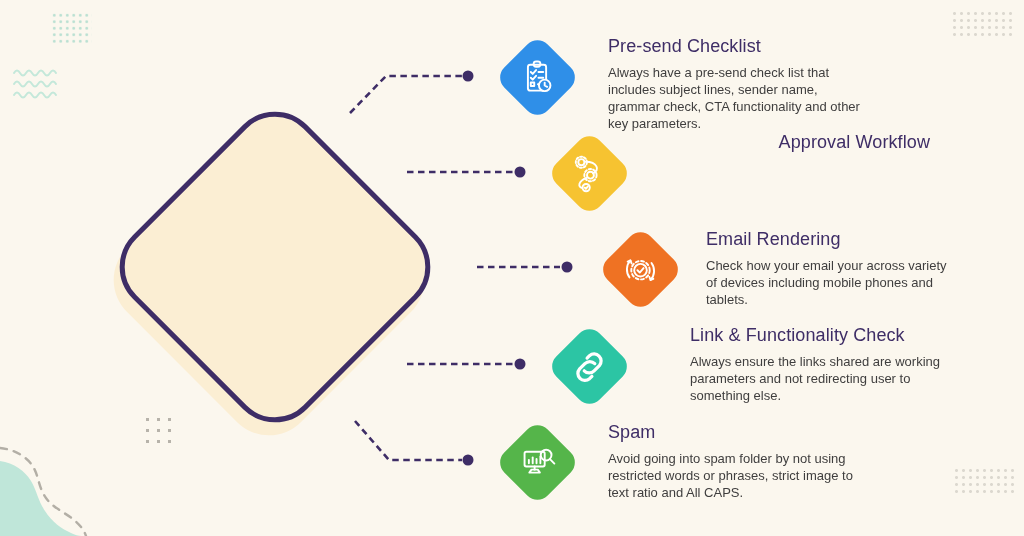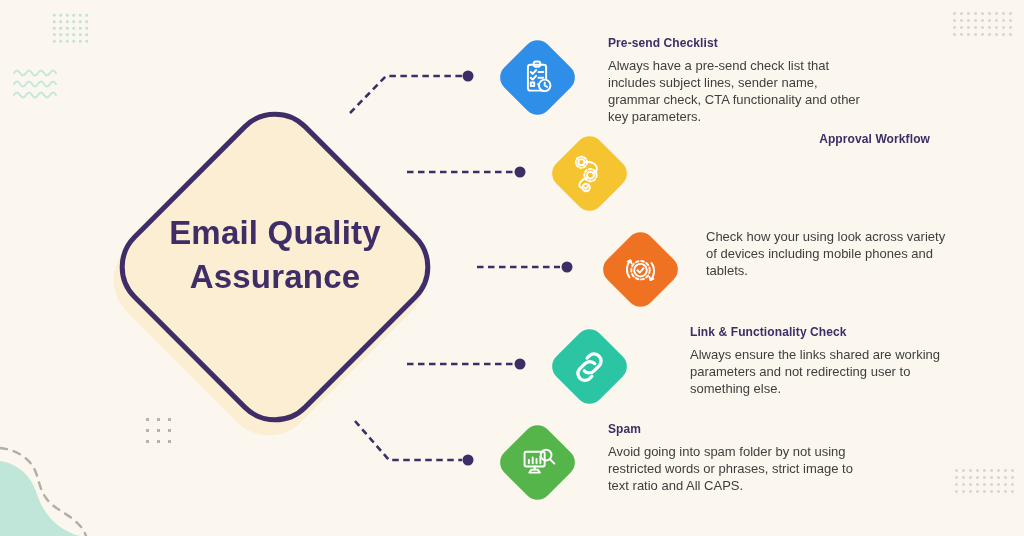--- a/index.html
+++ b/index.html
@@ -72,21 +72,21 @@
     transform: rotate(45deg);
     display: flex; align-items: center; justify-content: center;
   }
   .icon-diamond svg { transform: rotate(-45deg); overflow: visible; }
   .icon-stroke { stroke: #ffffff; stroke-width: 2; fill: none;
     stroke-linecap: round; stroke-linejoin: round; }
   .fill-bg { fill: var(--c); }
   
   .item-text { position: absolute; width: 270px; }
   .item-text h3 {
-    color: #3e2d66; font-size: 12px; font-weight: 700;
+    color: #3e2d66; font-size: 18px; font-weight: 400;
     margin-bottom: 8px; letter-spacing: 0.1px;
   }
   .item-text p {
     color: #3f3e3e; font-size: 13px; line-height: 1.3;
     width: 252px;
   }
   .pos-t1 { left: 495px; top: 35px; }
   .pos-t2 { left: 547px; top: 131px; }
   .pos-t3 { left: 598px; top: 227px; }
   .pos-t4 { left: 547px; top: 324px; }
@@ -113,24 +113,20 @@
       <path d="M14 73 q3 -5 6 0 t6 0 t6 0 t6 0 t6 0 t6 0 t6 0"></path>
       <path d="M14 84 q3 -5 6 0 t6 0 t6 0 t6 0 t6 0 t6 0 t6 0"></path>
       <path d="M14 95 q3 -5 6 0 t6 0 t6 0 t6 0 t6 0 t6 0 t6 0"></path>
     </g>
     <path d="M0 461 C 14 463 25 471 31 481 C 37 491 38 501 45 511 C 52 522 62 529 71 533 C 75 535 78 536 82 536 L 0 536 Z" fill="#bfe6d9"></path>
     <path d="M0 448 C 12 449 25 455 32 465 C 39 475 38 487 46 498 C 53 508 66 513 74 520 C 80 525 84 530 86 536" fill="none" stroke="#b3afa6" stroke-width="2.4" stroke-dasharray="7 7" stroke-linecap="round"></path>
   </svg>
 
   <div class="big-diamond-shadow"></div>
   <div class="big-diamond"></div>
-  <div class="big-title">
-    <div>Email Quality</div>
-    <div>Assurance</div>
-  </div>
 
   <svg class="overlay">
     <g stroke="#3e2d66" stroke-width="2.6" fill="none" stroke-dasharray="6.5 4.5">
       <path d="M350 113 L386 76 L462 76"></path>
       <path d="M407 172 L513 172"></path>
       <path d="M477 267 L560 267"></path>
       <path d="M407 364 L513 364"></path>
       <path d="M355 421 L389 460 L462 460"></path>
     </g>
     <g fill="#3e2d66">
@@ -188,21 +184,22 @@
         <circle cx="24" cy="24" r="9.6" stroke-dasharray="3 2.7"></circle>
         <path d="M20.8 24 l2.4 2.4 4 -4.6"></path>
         <path d="M12.5 31.5 A 14 14 0 0 1 13.5 13.8"></path>
         <path d="M10.6 15 l2.9 -1.2 1.2 3.1"></path>
         <path d="M35.5 16.5 A 14 14 0 0 1 34.5 34.2"></path>
         <path d="M37.4 33 l-2.9 1.2 -1.2 -3.1"></path>
       </svg>
     </div>
   </div>
   <div class="item-text pos-x3">
-    <p>Check how your using look across variety of devices including mobile phones and tablets.</p>
+    <h3>Email Rendering</h3>
+    <p>Check how your email your across variety of devices including mobile phones and tablets.</p>
   </div>
 
   <div class="icon-wrap pos-t4">
     <div class="icon-diamond" style="background: rgb(44, 197, 164); --c: #2cc5a4;">
       <svg width="46" height="46" viewBox="0 0 48 48" class="icon-stroke" style="stroke-width:3.4">
         <path d="M21.5 14.5 l2.5 -2.5 a7.3 7.3 0 0 1 10.3 10.3 l-5.5 5.5 a7.3 7.3 0 0 1 -10.3 0"></path>
         <path d="M26.5 33.5 l-2.5 2.5 a7.3 7.3 0 0 1 -10.3 -10.3 l5.5 -5.5 a7.3 7.3 0 0 1 10.3 0"></path>
       </svg>
     </div>
   </div>

